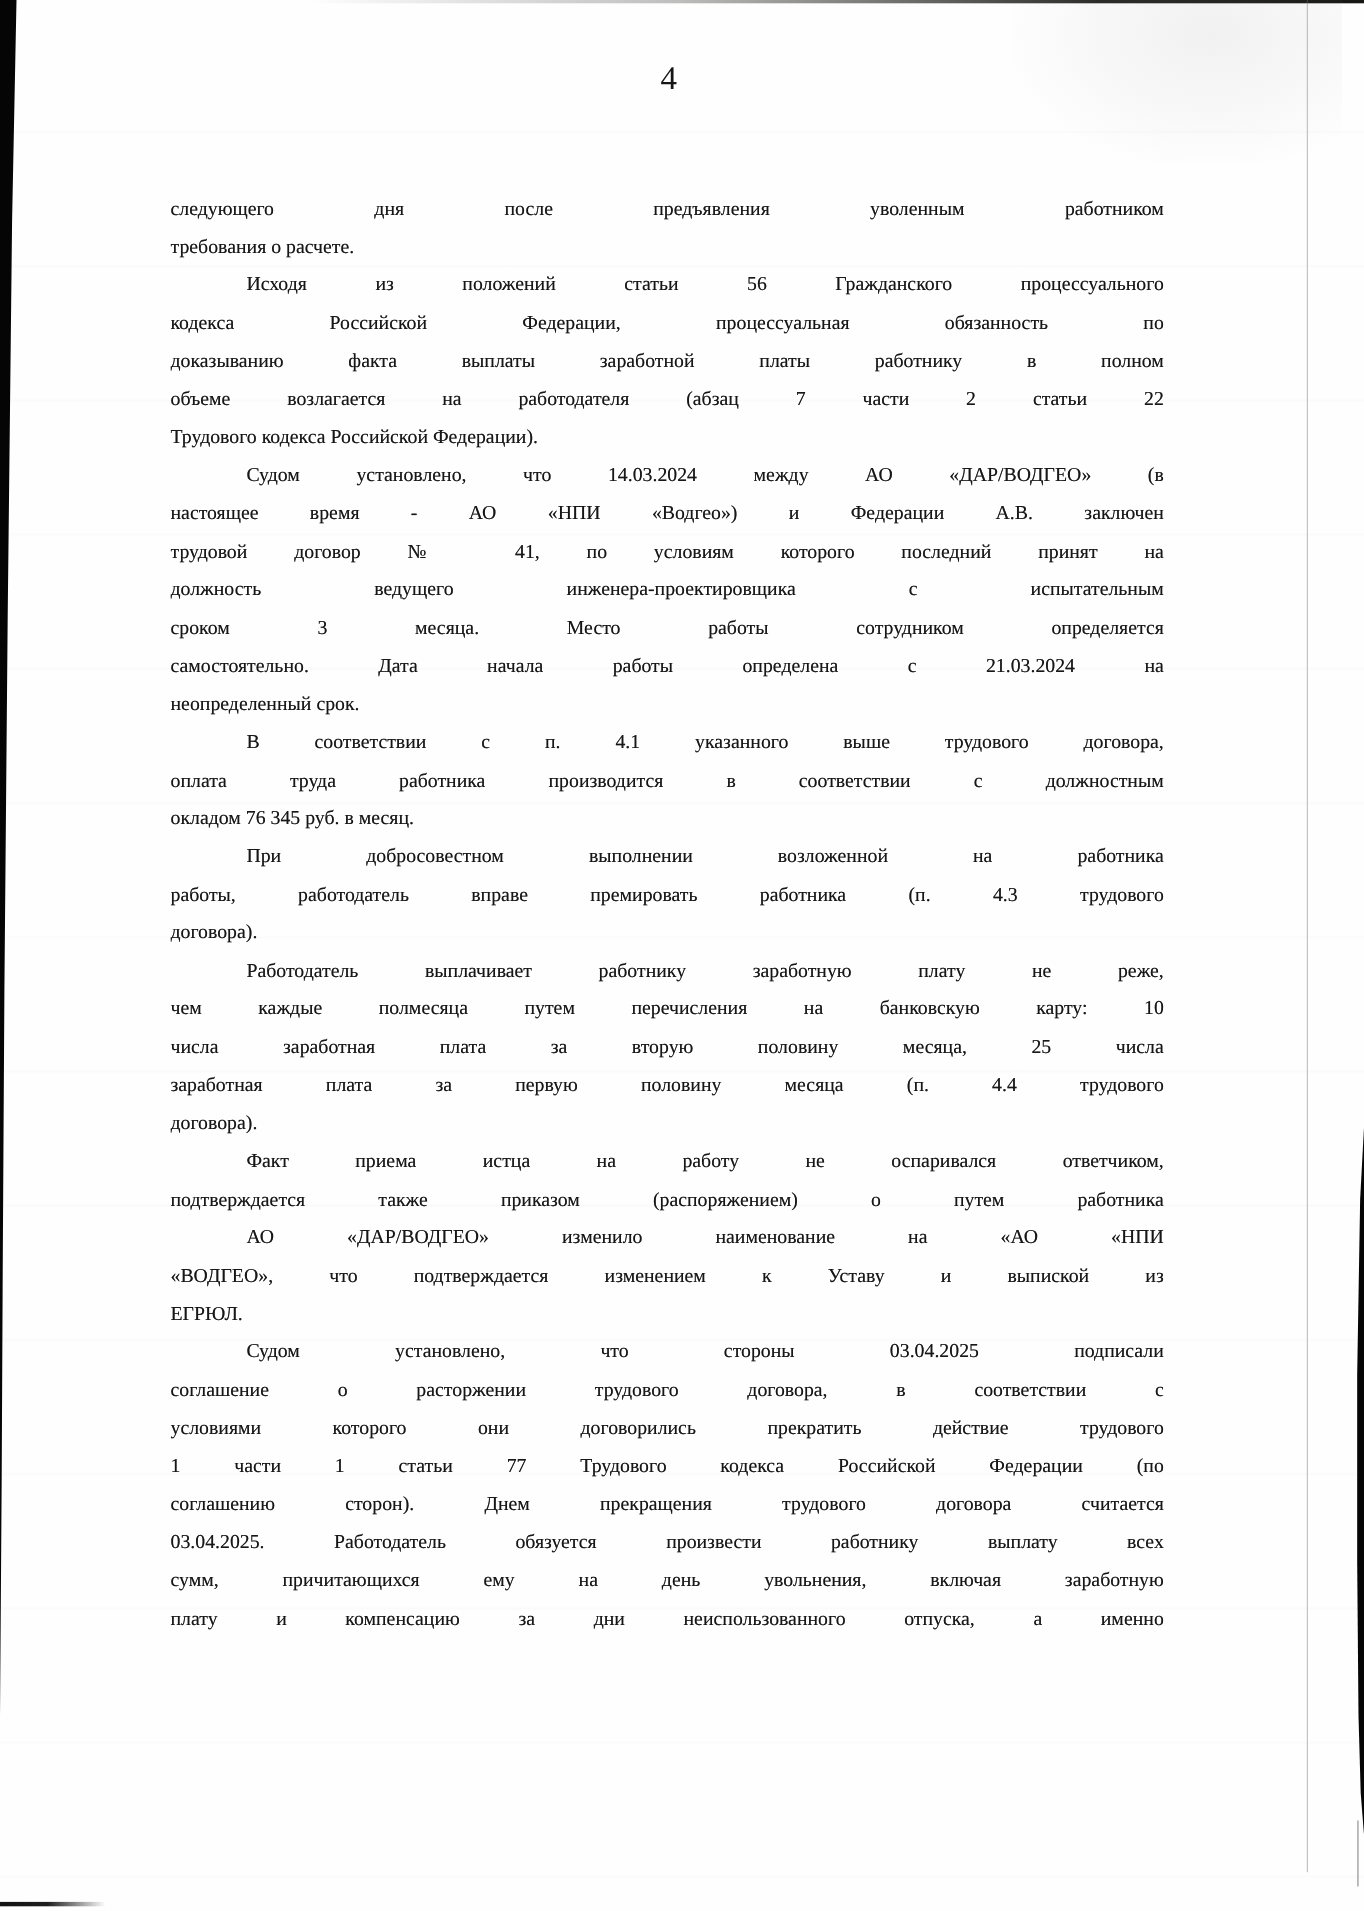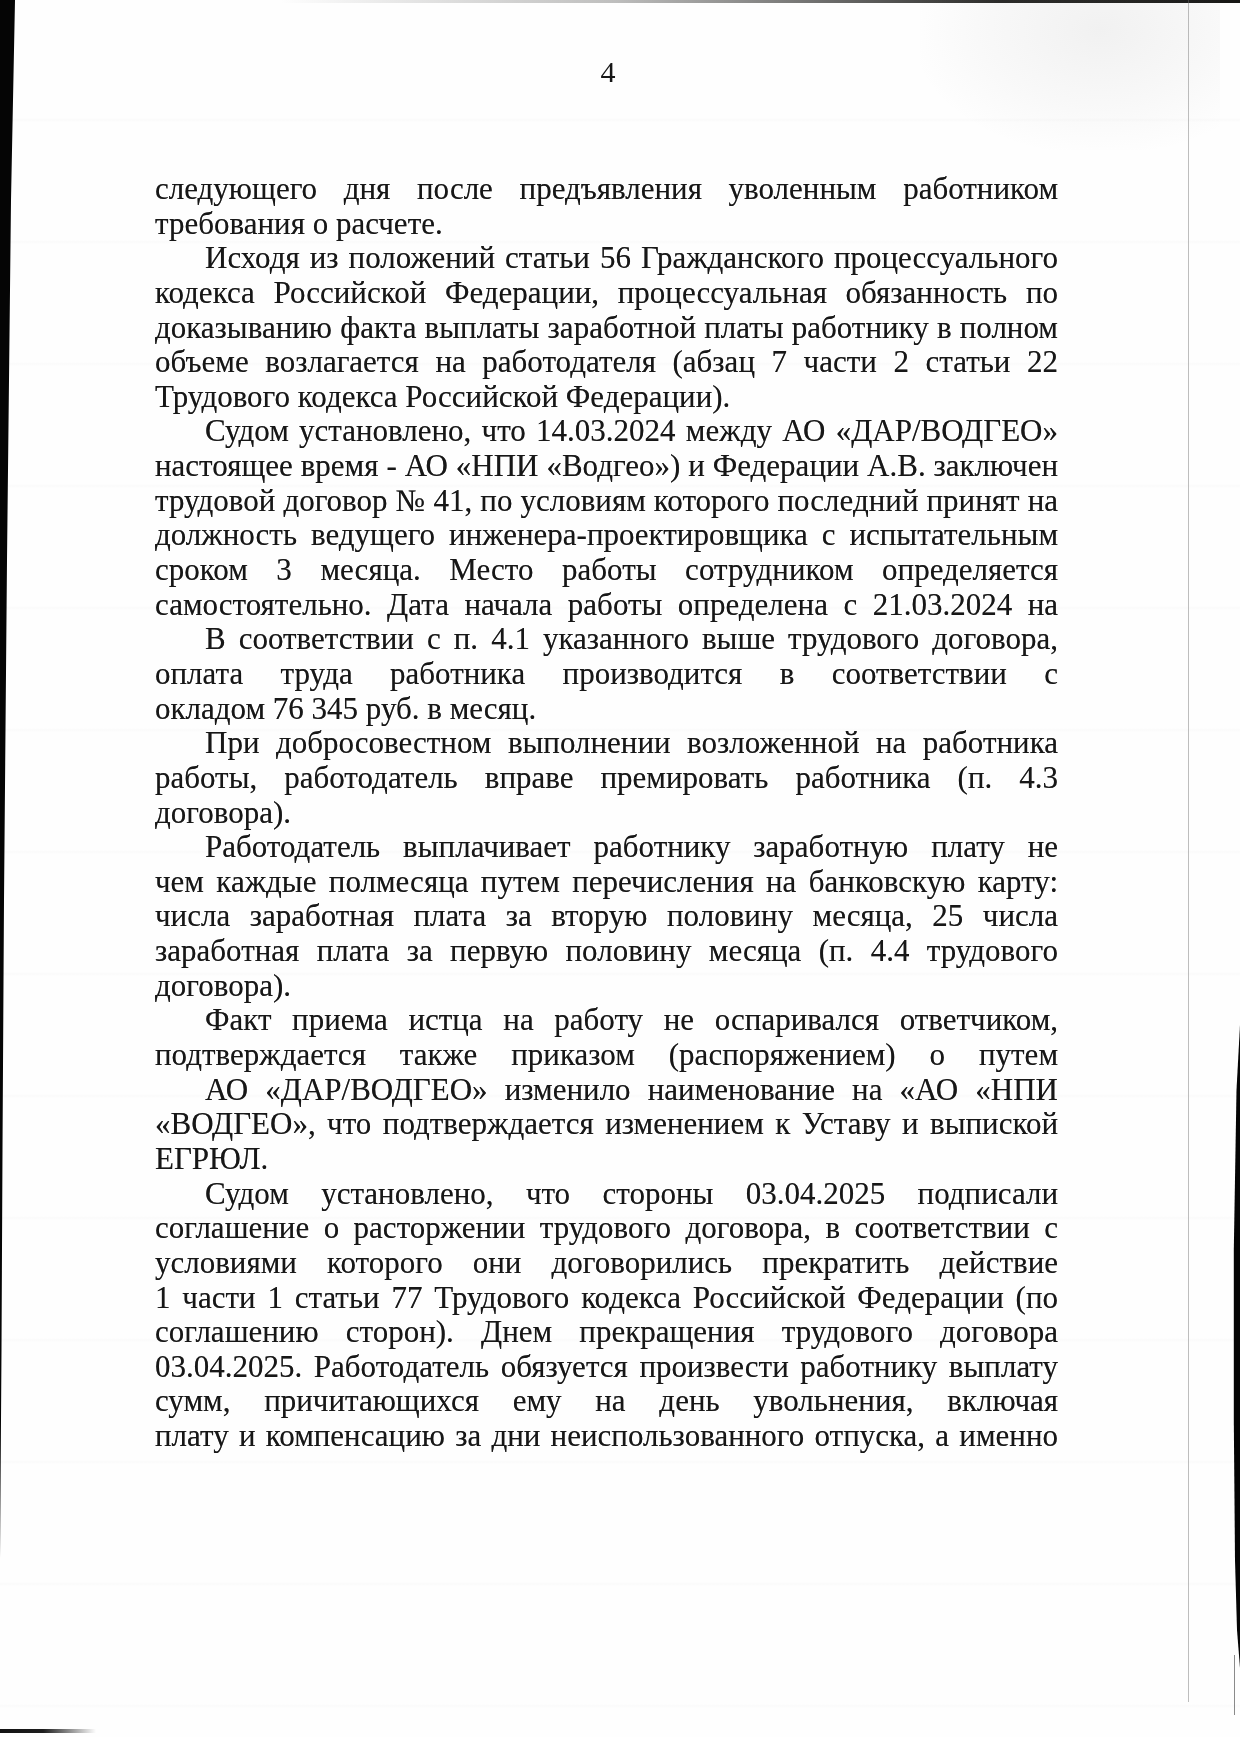--- a/index.html
+++ b/index.html
@@ -36,35 +36,35 @@
     width: 40px;
     text-align: center;
     font-size: 30px;
     color: #161616;
   }
   .text-block {
     position: absolute;
     top: 172px;
     left: 155px;
     width: 903px;
-    font-size: 31px;
+    font-size: 18px;
     line-height: 34.65px;
     color: #171717;
     text-shadow: 0 0 0.4px rgba(10,10,10,0.55);
   }
   .para { margin: 0; }
   .line {
     height: 34.65px;
     overflow: hidden;
     text-align: justify;
     white-space: normal;
   }
   .line.just { text-align-last: justify; }
   .line.left { text-align-last: left; }
-  .line.indent { margin-left: 50px; }
+  .line.indent { margin-left: 69px; }
 
   
   .artifact-svg {
     position: absolute;
     top: 0; left: 0;
     width: 1240px; height: 1737px;
     pointer-events: none;
   }
   .top-edge-strip {
     position: absolute;
@@ -137,20 +137,21 @@
         <div class="line just">объеме возлагается на работодателя (абзац 7 части 2 статьи 22</div>
         <div class="line left">Трудового кодекса Российской Федерации).</div>
       </div>
       <div class="para">
         <div class="line just indent">Судом установлено, что 14.03.2024 между АО «ДАР/ВОДГЕО» (в</div>
         <div class="line just">настоящее время - АО «НПИ «Водгео») и Федерации А.В. заключен</div>
         <div class="line just">трудовой договор № 41, по условиям которого последний принят на</div>
         <div class="line just">должность ведущего инженера-проектировщика с испытательным</div>
         <div class="line just">сроком 3 месяца. Место работы сотрудником определяется</div>
         <div class="line just">самостоятельно. Дата начала работы определена с 21.03.2024 на</div>
+        <div class="line left">неопределенный срок.</div>
       </div>
       <div class="para">
         <div class="line just indent">В соответствии с п. 4.1 указанного выше трудового договора,</div>
         <div class="line just">оплата труда работника производится в соответствии с должностным</div>
         <div class="line left">окладом 76 345 руб. в месяц.</div>
       </div>
       <div class="para">
         <div class="line just indent">При добросовестном выполнении возложенной на работника</div>
         <div class="line just">работы, работодатель вправе премировать работника (п. 4.3 трудового</div>
         <div class="line left">договора).</div>

